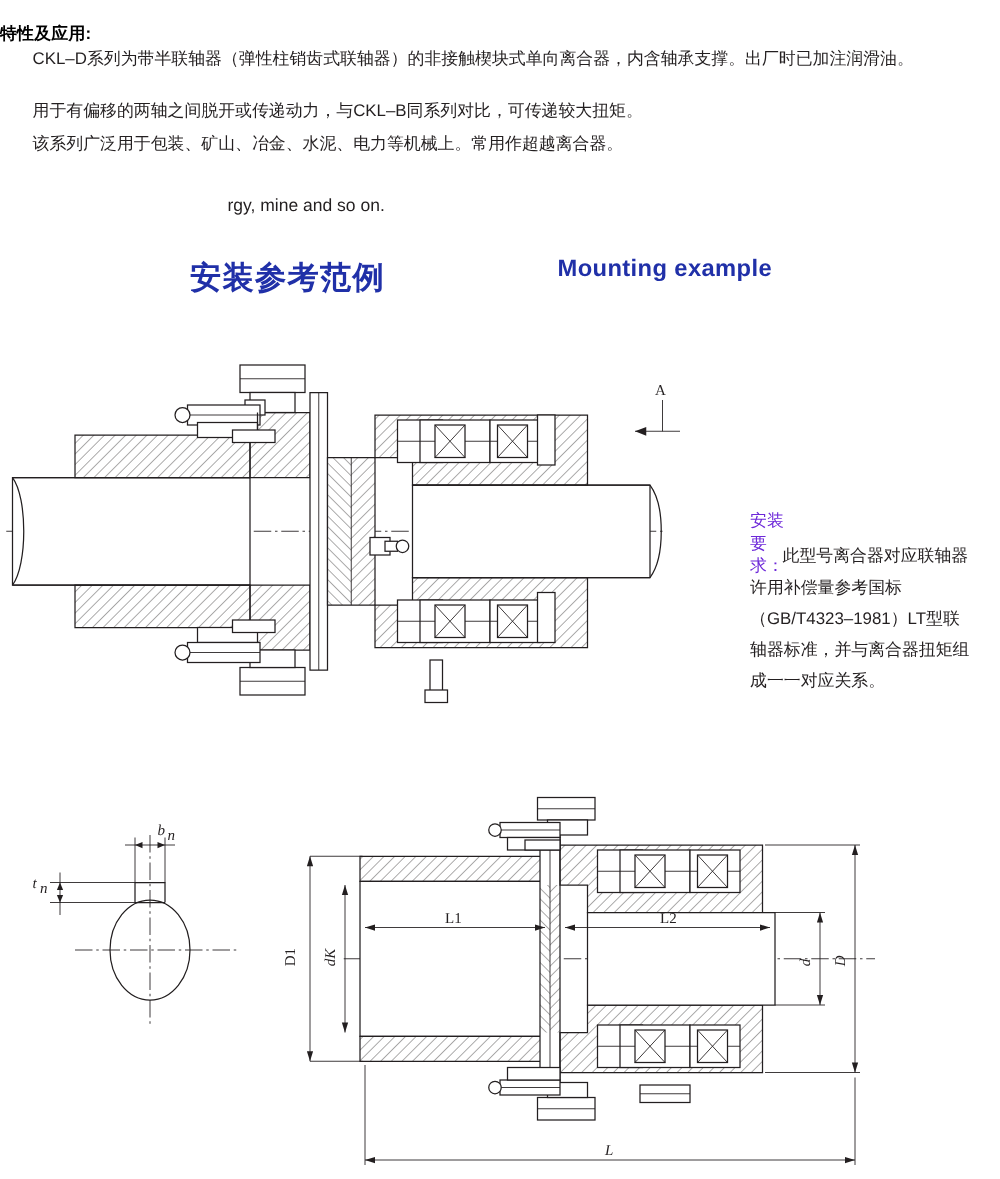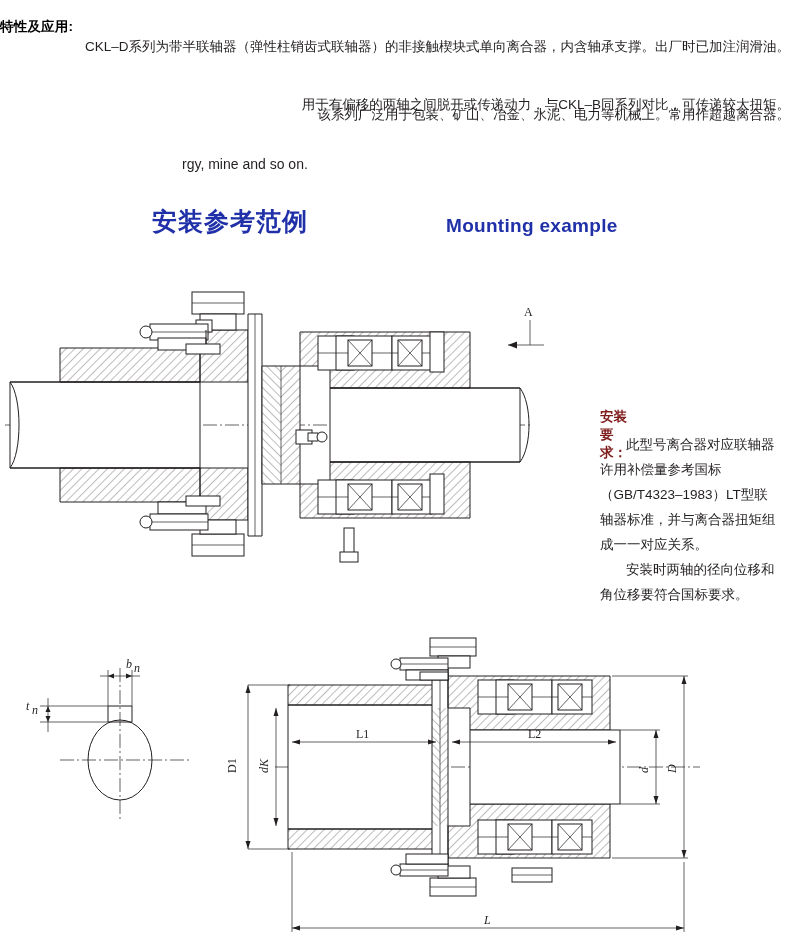--- a/index.html
+++ b/index.html
@@ -31,24 +31,23 @@
     font-weight: bold;
     color: #000000;
     letter-spacing: 0.2px;
   }
   .para {
     position: absolute;
     font-size: 13.5px;
     line-height: 21px;
     color: #231f20;
     width: 790px;
-    text-align: right;
   }
   .p1 { left: 0px; top: 36px; text-indent: 26px; }
-  .p2 { left: 0px; top: 78px; text-indent: 26px; margin-top: 16px; }
+  .p2 { left: 0px; top: 78px; text-indent: 26px; }
   .p3 { left: 0px; top: 104px; text-indent: 26px; }
   .p-en {
     position: absolute;
     left: 138px;
     top: 156px;
     font-size: 14px;
     color: #231f20;
     margin-left: 44px;
   }
 
@@ -57,34 +56,34 @@
     left: 152px;
     top: 205px;
     font-size: 25px;
     font-weight: bold;
     color: #2030a8;
     letter-spacing: 1px;
   }
   .heading-en {
     position: absolute;
     left: 446px;
-    top: 215px;
+    top: 205px;
     font-size: 19px;
     font-weight: bold;
     color: #2030a8;
     letter-spacing: 0.3px;
   }
 
   .note-title {
     position: absolute;
     left: 600px;
     top: 408px;
     font-size: 13.5px;
-    font-weight: bold;
-    color: #7f1d1d;
+    font-weight: normal;
+    color: #6d28d9;
   }
   .note-body {
     position: absolute;
     left: 600px;
     top: 432px;
     width: 178px;
     font-size: 13.5px;
     line-height: 25px;
     color: #231f20;
   }
@@ -142,22 +141,21 @@
   <div class="para p2">用于有偏移的两轴之间脱开或传递动力，与CKL–B同系列对比，可传递较大扭矩。</div>
   <div class="para p3">该系列广泛用于包装、矿山、冶金、水泥、电力等机械上。常用作超越离合器。</div>
 
   <div class="p-en">rgy, mine and so on.</div>
 
   <div class="heading-cn">安装参考范例</div>
   <div class="heading-en">Mounting example</div>
 
   <div class="note-title">安装要求：</div>
   <div class="note-body">
-    <p>此型号离合器对应联轴器许用补偿量参考国标（GB/T4323–1983）LT型联轴器标准，并与离合器扭矩组成一一对应关系。</p>
-    <p>安装时两轴的径向位移和角位移要符合国标要求。</p>
+    <p>此型号离合器对应联轴器许用补偿量参考国标（GB/T4323–1981）LT型联轴器标准，并与离合器扭矩组成一一对应关系。</p>
   </div>
 
   <div class="drawing-top">
     <svg width="600" height="330" viewBox="0 0 600 330">
       <defs>
         <pattern id="hatchA" width="6" height="6" patternUnits="userSpaceOnUse" patternTransform="rotate(45)">
           <line x1="0" y1="0" x2="0" y2="6" stroke="#231f20" stroke-width="0.6"></line>
         </pattern>
         <pattern id="hatchB" width="6" height="6" patternUnits="userSpaceOnUse" patternTransform="rotate(-45)">
           <line x1="0" y1="0" x2="0" y2="6" stroke="#231f20" stroke-width="0.6"></line>

